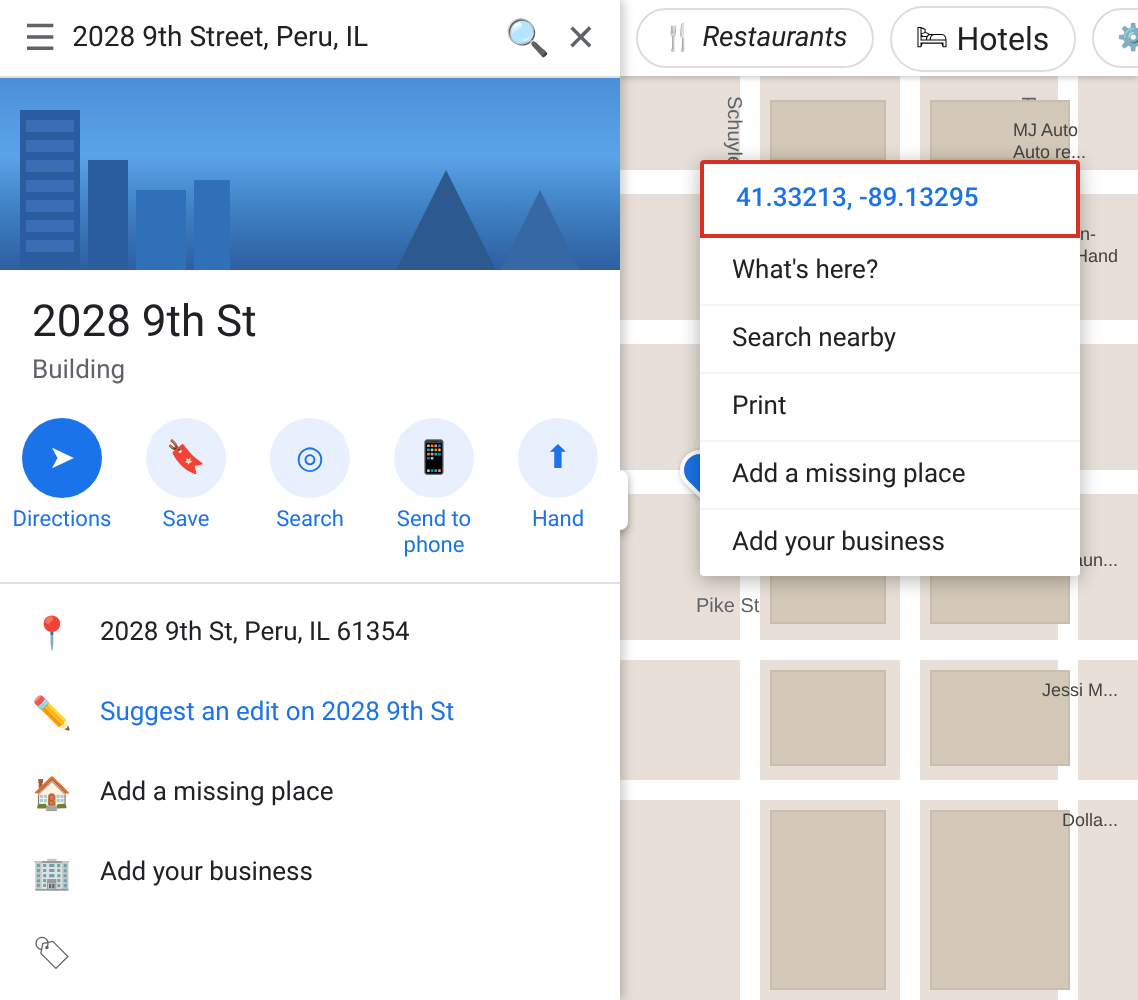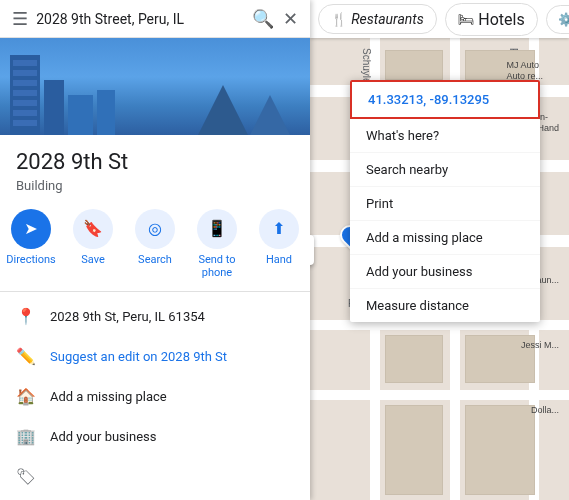--- a/index.html
+++ b/index.html
@@ -417,15 +417,14 @@
     <div style="width:20px;height:20px;background:#1a73e8;border-radius:50% 50% 50% 0;transform:rotate(-45deg);border:2px solid #fff;box-shadow:0 1px 3px rgba(0,0,0,0.3);"></div>
   </div>
 
   <div class="context-menu">
     <div class="context-menu-coords">41.33213, -89.13295</div>
     <div class="context-menu-item">What's here?</div>
     <div class="context-menu-item">Search nearby</div>
     <div class="context-menu-item">Print</div>
     <div class="context-menu-item">Add a missing place</div>
     <div class="context-menu-item">Add your business</div>
-    <div class="context-menu-item">Measure distance</div>
   </div>
 </div>
 
 </body></html>

